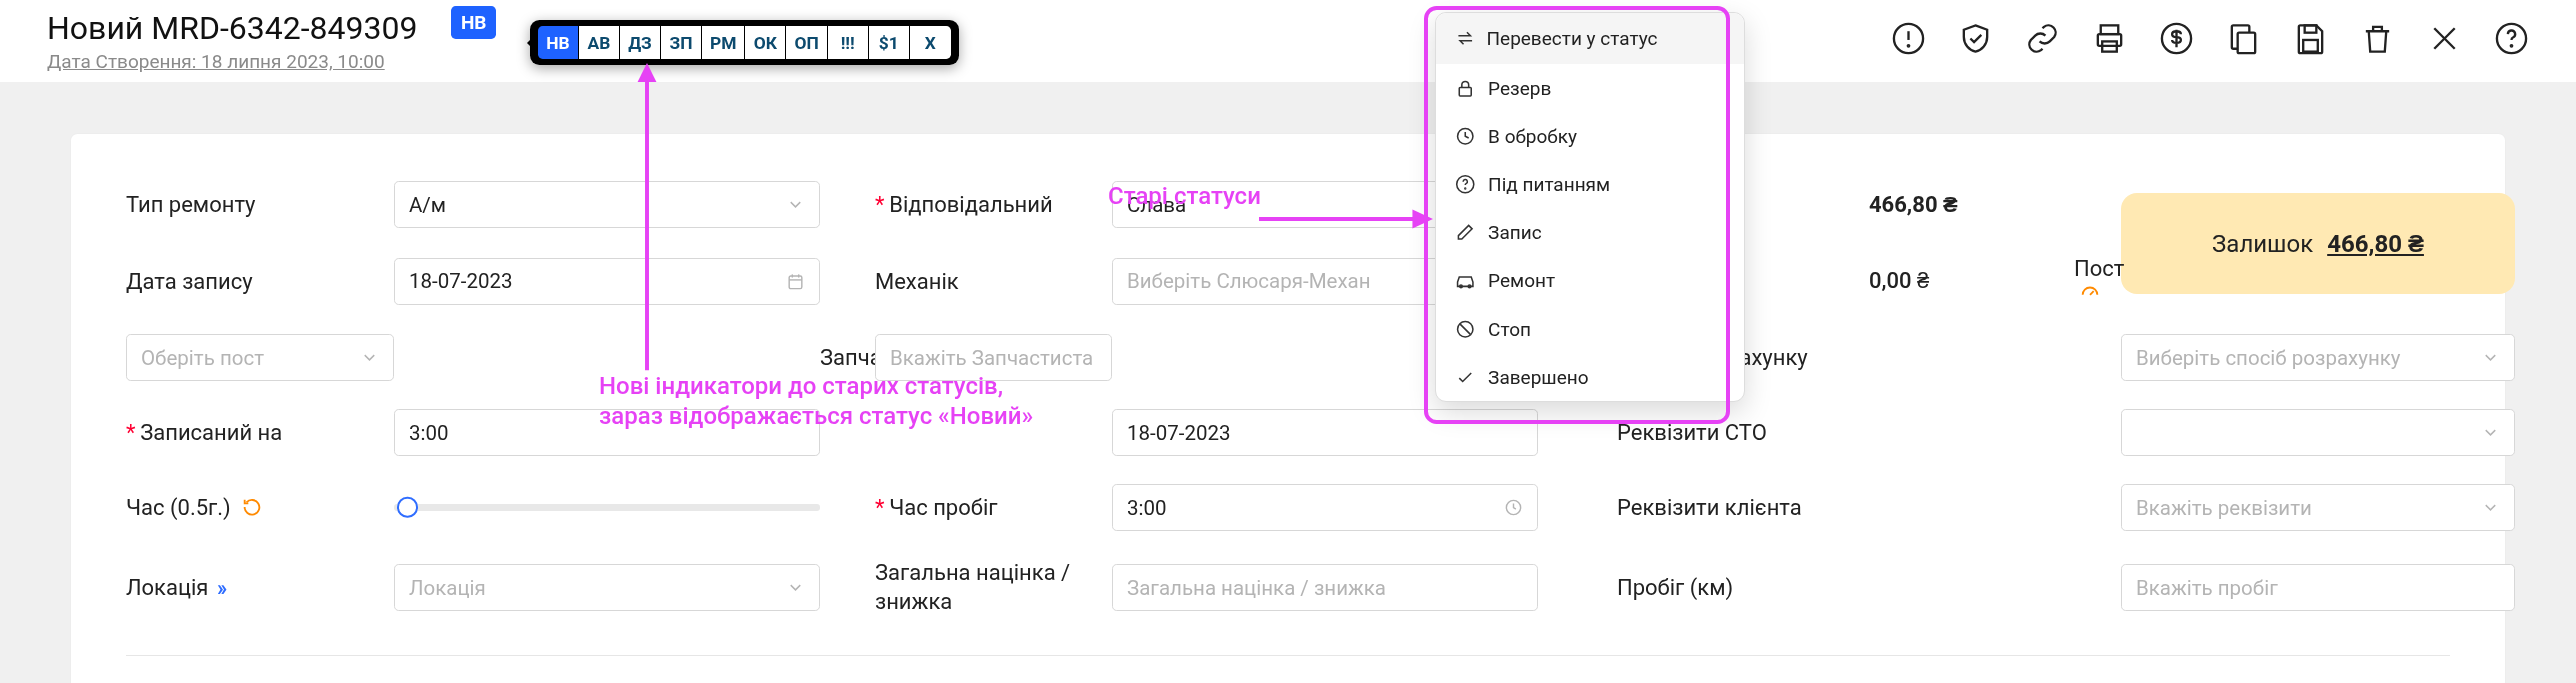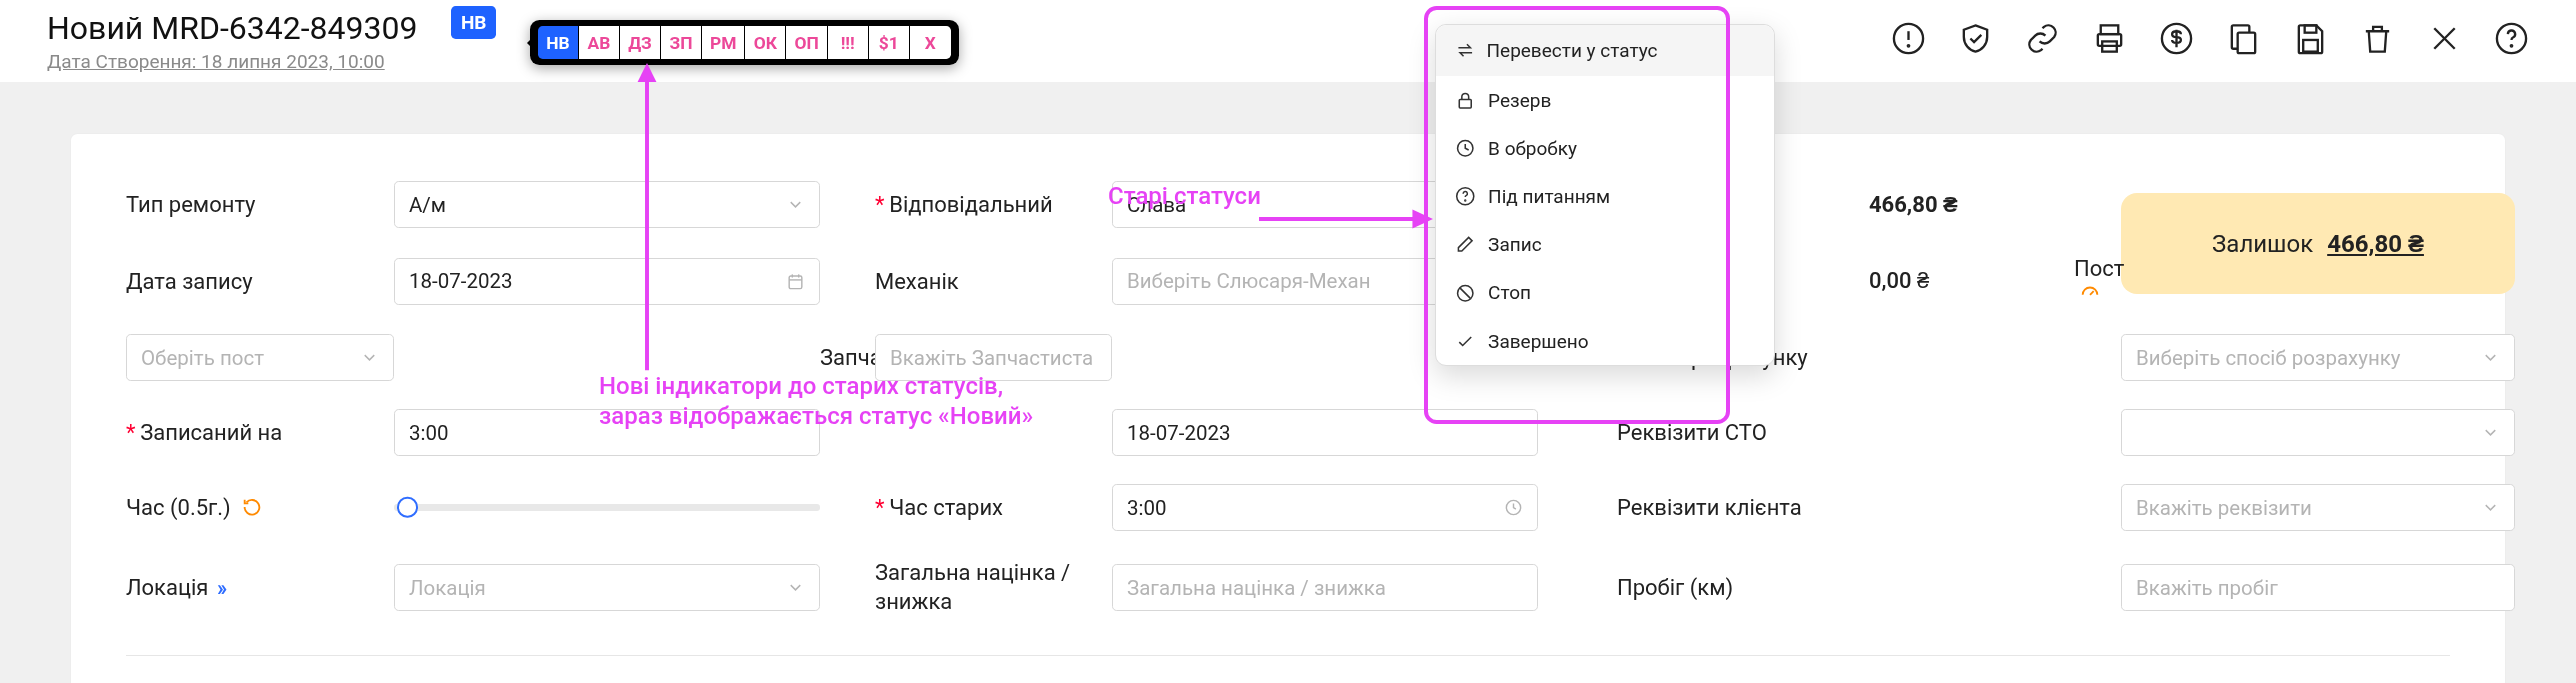--- a/index.html
+++ b/index.html
@@ -52,38 +52,38 @@
     position: relative;
     margin-top: 3.2px;
   }
   .status-popover::before { 
     content: "";
     position: absolute; left: -12px; top: 50%; transform: translateY(-50%);
     border: 9.5px solid transparent; border-right-color: #000;
   }
   .status-cell {
     background: #fff;
-    color: #ec4899;
+    color: #0c4a6e;
     font-weight: 700;
     font-size: 17.4px;
     padding: 6.3px 8px;
     border-right: 1.6px solid #000;
     min-width: 41px;
     text-align: center;
   }
   .status-cell.active { background: #1e62ff; color: #fff; }
   .status-cell:first-child { border-top-left-radius: 4.7px; border-bottom-left-radius: 4.7px;}
   .status-cell:last-child  { border-top-right-radius: 4.7px; border-bottom-right-radius: 4.7px; border-right: none;}
 
   
   .status-dropdown {
     position: absolute;
-    top: 24px;
+    top: 12px;
     left: 1435px;
-    width: 340px;
+    width: 310px;
     background: #fff;
     border: 0.8px solid #ddd;
     border-radius: 11px;
     box-shadow: 0 9.5px 28px rgba(0,0,0,.15);
     z-index: 50;
   }
   .status-dropdown .dd-head {
     display: flex; align-items: center; gap: 11px;
     padding: 14px 19px;
     background: #f5f5f5;
@@ -318,20 +318,30 @@
     <span class="dd-icon">
         <svg viewBox="0 0 24 24">
           <path d="M4 20h4L20 8l-4-4L4 16v4z"></path>
         </svg>
       </span>
     <span>Запис</span>
   </div>
   <div class="dd-item">
     <span class="dd-icon">
         <svg viewBox="0 0 24 24">
+          <path d="M3 13l2-6h14l2 6v5H3v-5z"></path>
+          <circle cx="7" cy="18" r="1.5"></circle>
+          <circle cx="17" cy="18" r="1.5"></circle>
+        </svg>
+      </span>
+    <span>Ремонт</span>
+  </div>
+  <div class="dd-item">
+    <span class="dd-icon">
+        <svg viewBox="0 0 24 24">
           <circle cx="12" cy="12" r="9"></circle>
           <line x1="6" y1="6" x2="18" y2="18"></line>
         </svg>
       </span>
     <span>Стоп</span>
   </div>
   <div class="dd-item">
     <span class="dd-icon">
         <svg viewBox="0 0 24 24">
           <path d="M5 13l4 4L19 7"></path>
@@ -461,21 +471,21 @@
             <path d="M4 4v4h4"></path>
           </svg>
         </span>
     </div>
     <div>
       <div class="slider-track">
           <div class="slider-thumb"></div>
         </div>
     </div>
     <div></div>
-    <div class="lbl"><span class="req">*</span><span>Час старих</span></div>
+    <div class="lbl"><span class="req">*</span><span>Час пробіг</span></div>
     <div class="input text-value">
       <span>3:00</span>
       <span class="suffix">
           <svg viewBox="0 0 24 24">
             <circle cx="12" cy="12" r="9"></circle>
             <path d="M12 7v5l3 2"></path>
           </svg>
         </span>
     </div>
     <div></div>

